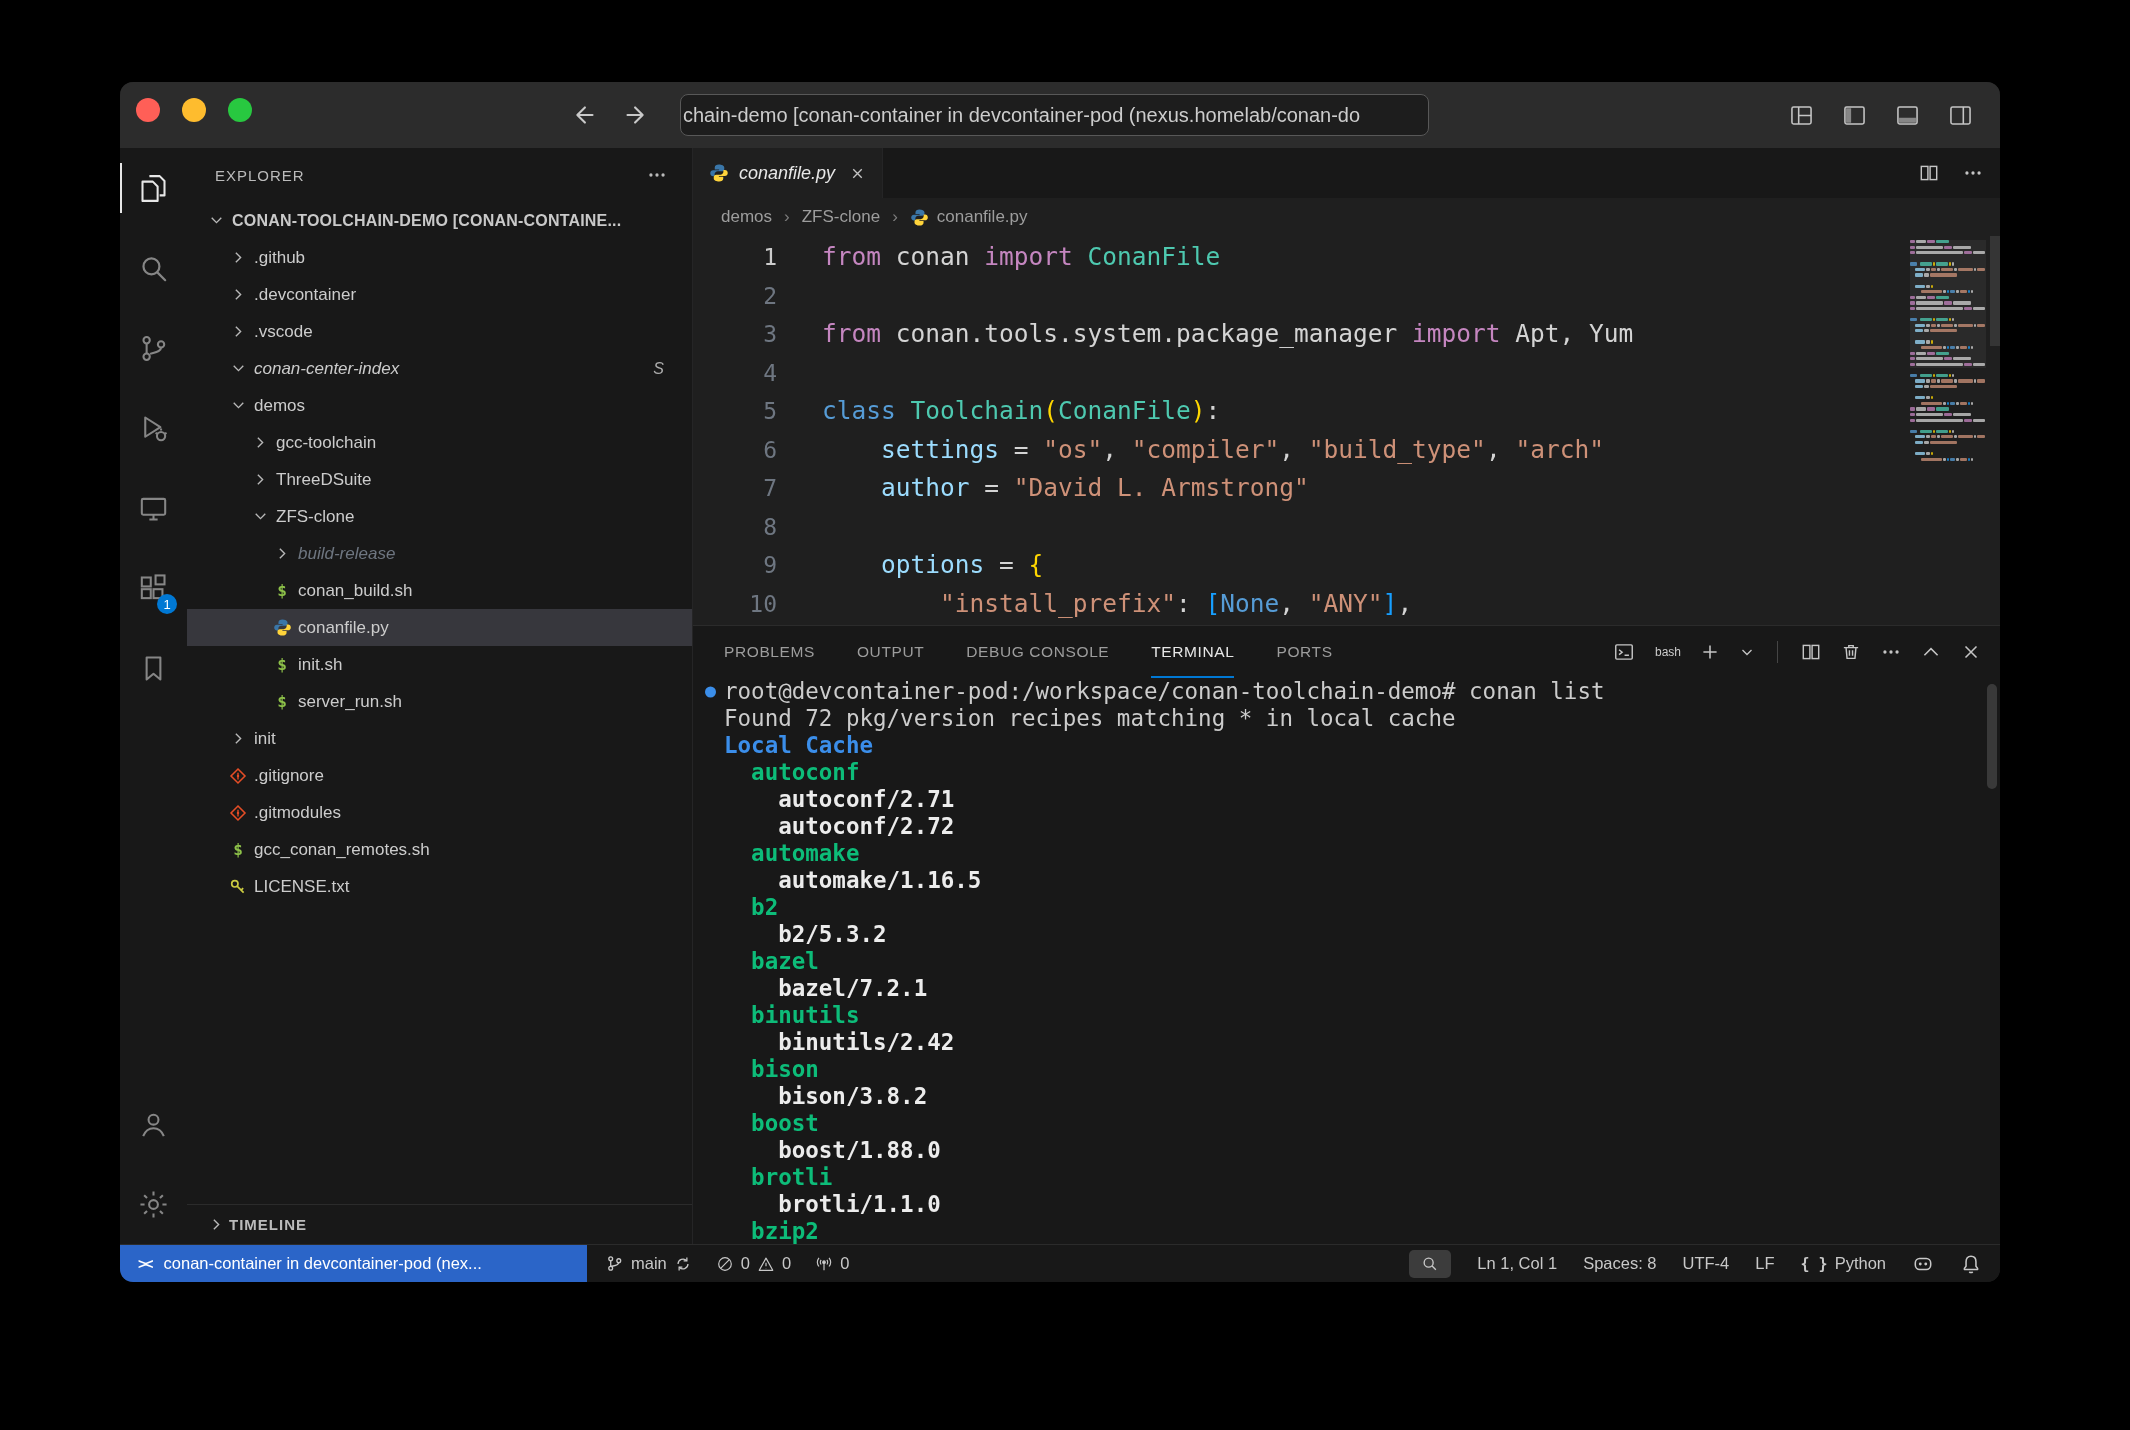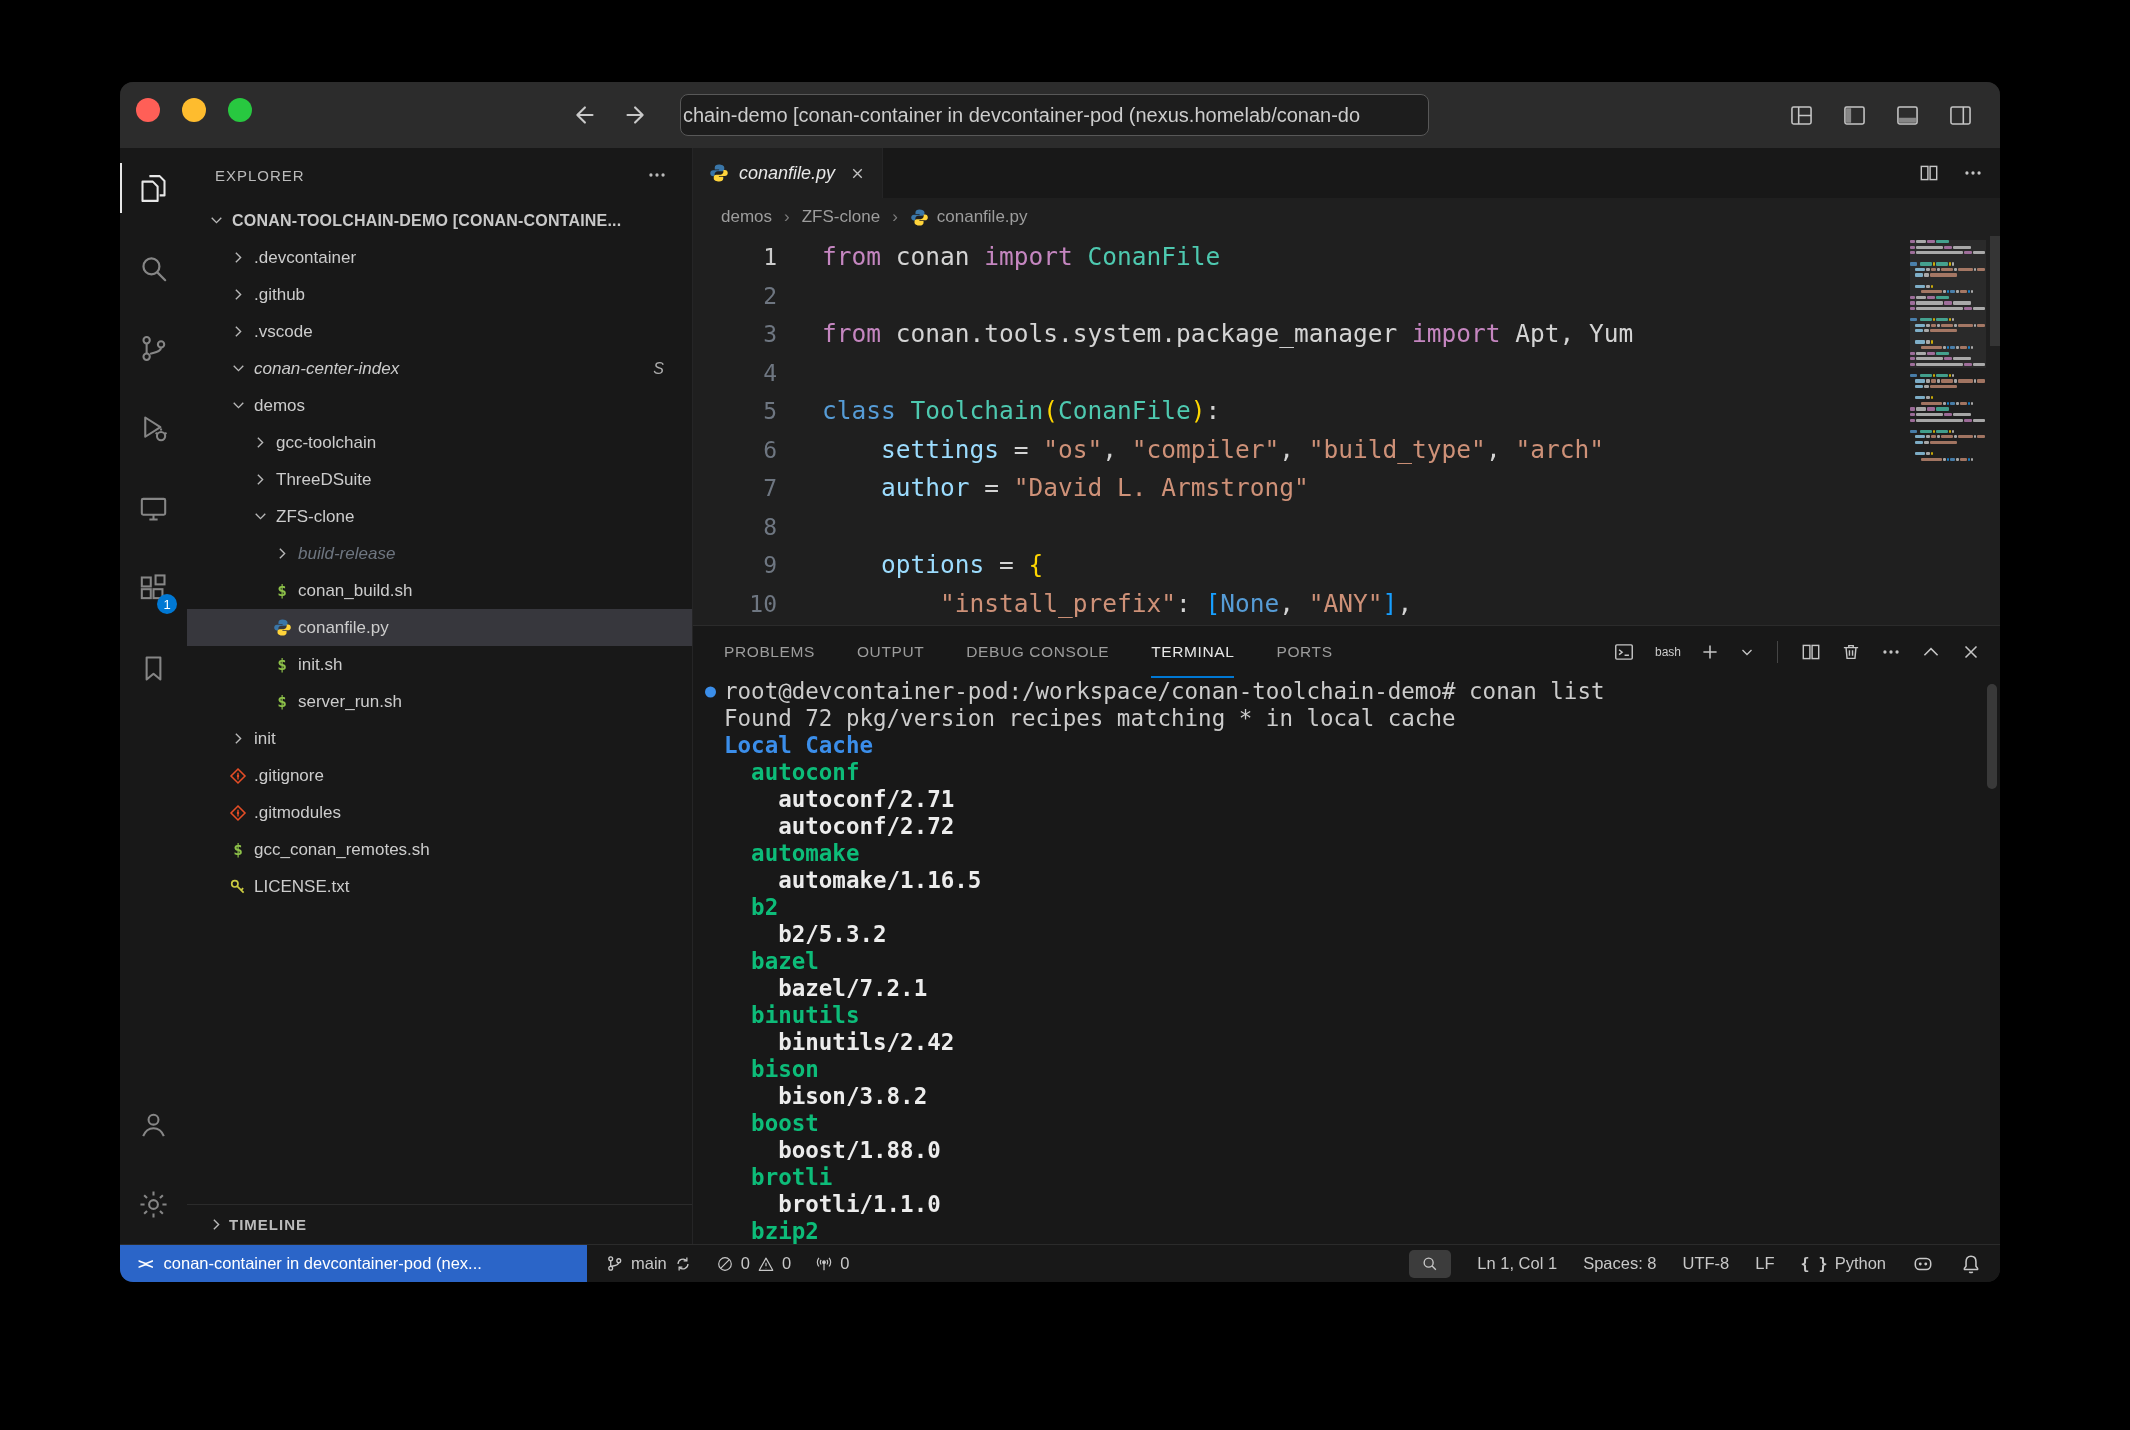--- a/index.html
+++ b/index.html
@@ -281,29 +281,29 @@
                 </svg>
               </span>
               <span class="tree-label">CONAN-TOOLCHAIN-DEMO [CONAN-CONTAINE...</span>
             </div>
             <div class="tree-row" style="padding-left: 38px;">
               <span class="twistie">
                 <svg width="17" height="17" viewBox="0 0 16 16">
                   <path d="M5.5 3.5L10 8l-4.5 4.5" fill="none" stroke="currentColor" stroke-width="1.3"></path>
                 </svg>
               </span>
+              <span class="tree-label">.github</span>
+            </div>
+            <div class="tree-row" style="padding-left: 38px;">
+              <span class="twistie">
+                <svg width="17" height="17" viewBox="0 0 16 16">
+                  <path d="M5.5 3.5L10 8l-4.5 4.5" fill="none" stroke="currentColor" stroke-width="1.3"></path>
+                </svg>
+              </span>
               <span class="tree-label">.devcontainer</span>
-            </div>
-            <div class="tree-row" style="padding-left: 38px;">
-              <span class="twistie">
-                <svg width="17" height="17" viewBox="0 0 16 16">
-                  <path d="M5.5 3.5L10 8l-4.5 4.5" fill="none" stroke="currentColor" stroke-width="1.3"></path>
-                </svg>
-              </span>
-              <span class="tree-label">.github</span>
             </div>
             <div class="tree-row" style="padding-left: 38px;">
               <span class="twistie">
                 <svg width="17" height="17" viewBox="0 0 16 16">
                   <path d="M5.5 3.5L10 8l-4.5 4.5" fill="none" stroke="currentColor" stroke-width="1.3"></path>
                 </svg>
               </span>
               <span class="tree-label">.vscode</span>
             </div>
             <div class="tree-row" style="padding-left: 38px; font-style: italic;">
@@ -914,21 +914,21 @@
               </svg>
             </span>
         </div>
         <div class="sb-item">
             <span>Ln 1, Col 1</span>
           </div>
         <div class="sb-item">
             <span>Spaces: 8</span>
           </div>
         <div class="sb-item">
-            <span>UTF-8</span>
+            <span>UTF-4</span>
           </div>
         <div class="sb-item">
             <span>LF</span>
           </div>
         <div class="sb-item">
           <span class="braces-glyph">{ }</span>
           <span>Python</span>
         </div>
         <span>
             <svg width="22" height="22" viewBox="0 0 20 20">

